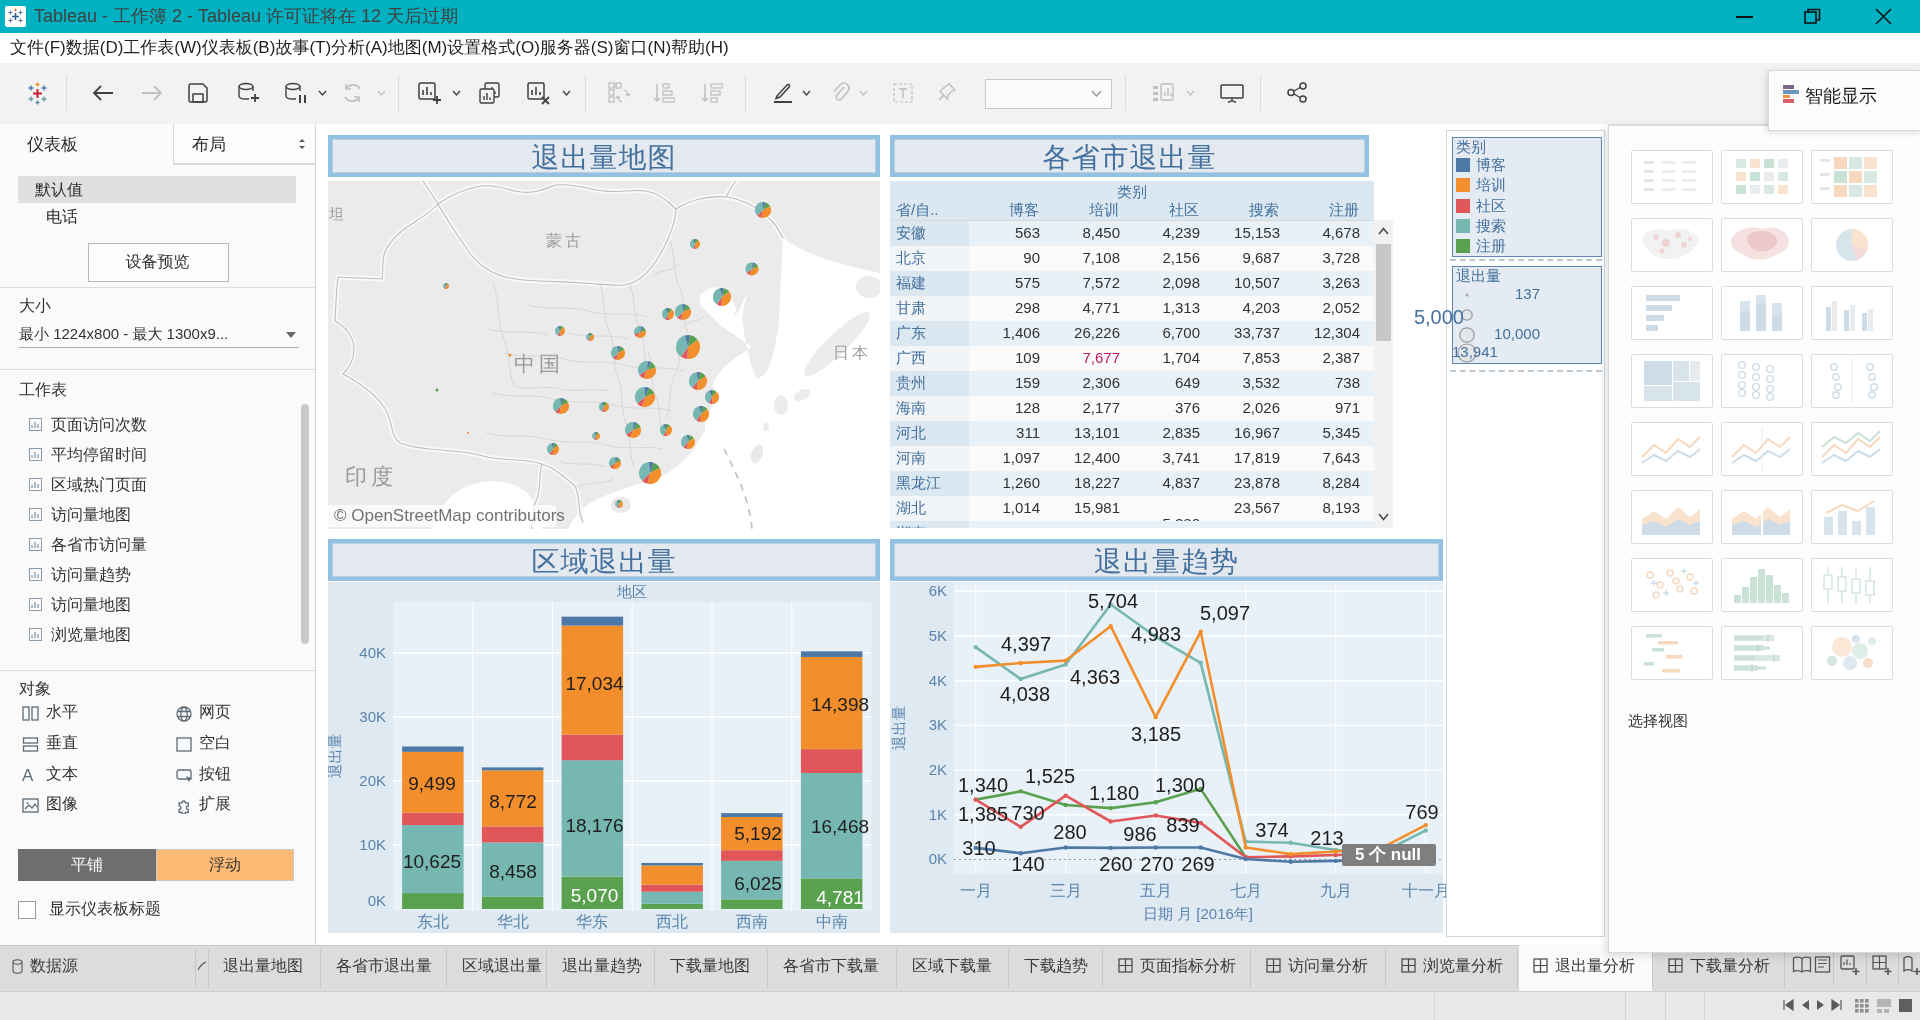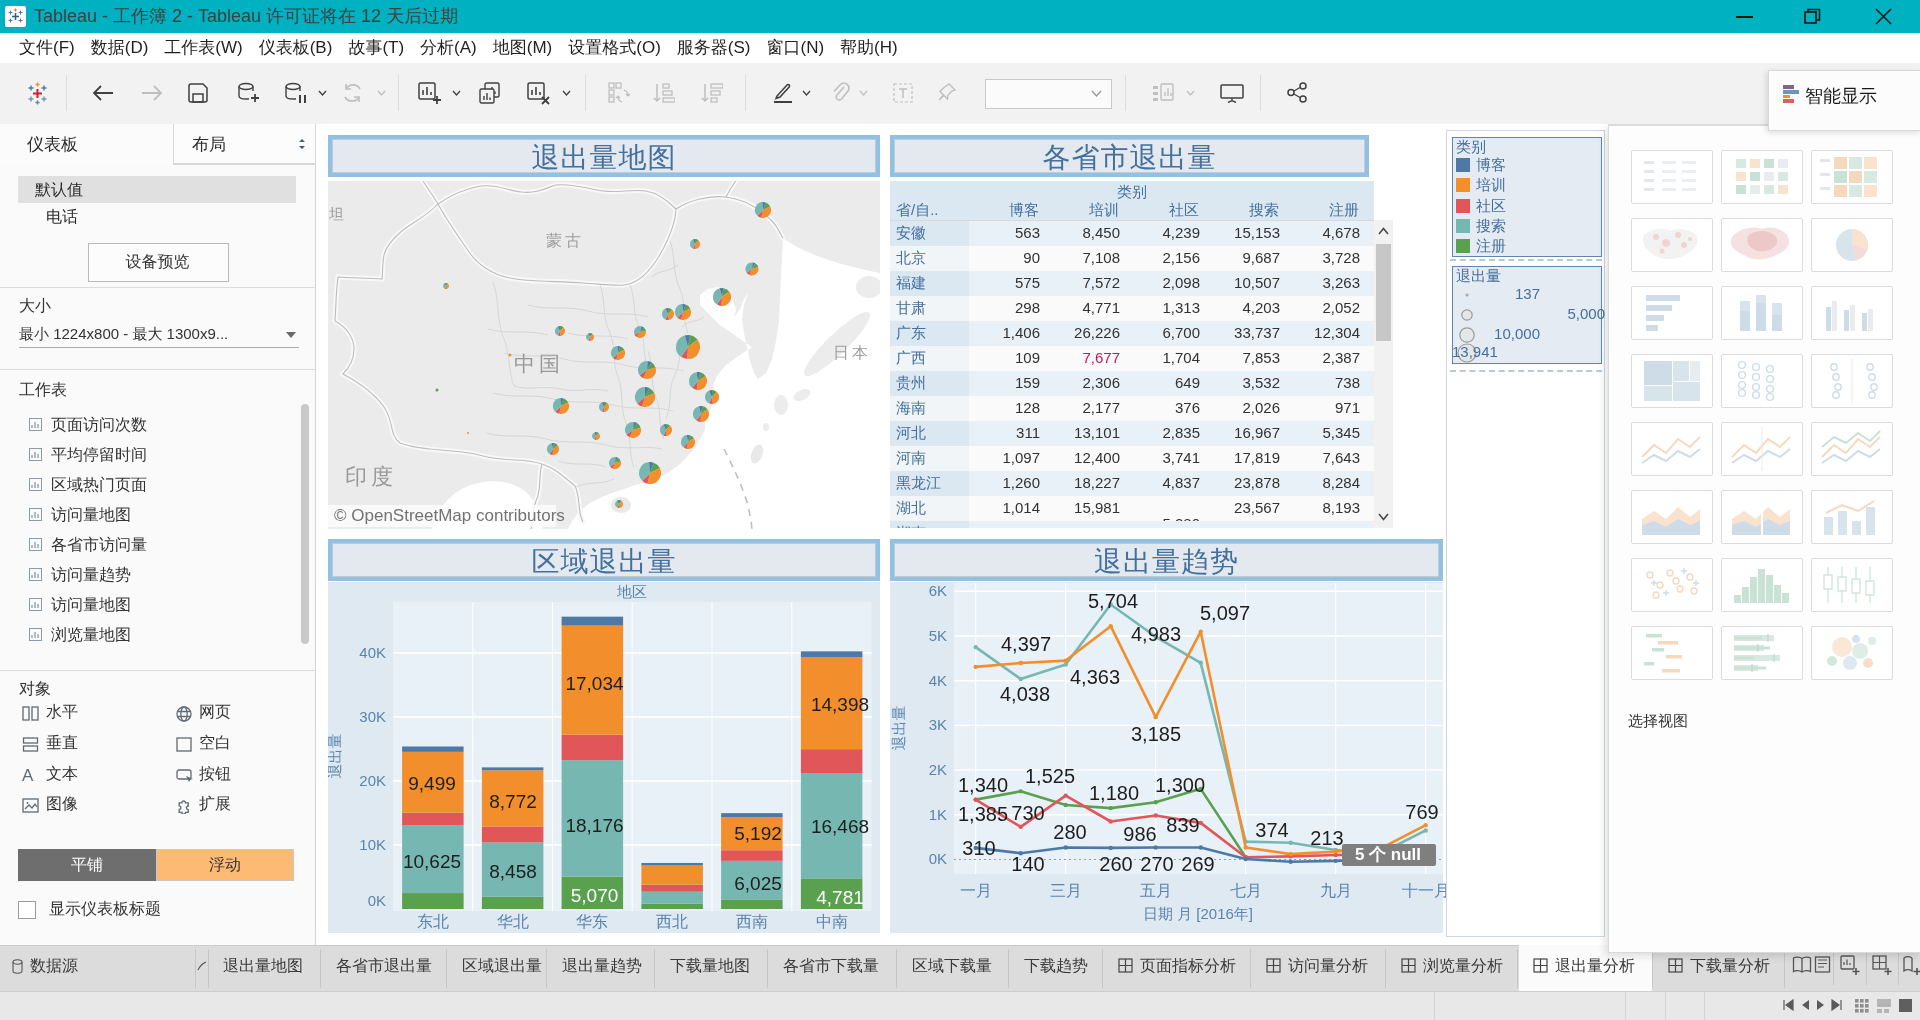--- a/index.html
+++ b/index.html
@@ -13,21 +13,21 @@
 <div style="position:absolute;left:34px;top:5px;font-size:18px;color:#404040">Tableau - 工作簿 2 - Tableau 许可证将在 12 天后过期</div>
 <div style="position:absolute;left:1736px;top:16px;width:17px;height:2px;background:#111"></div>
 <svg style="position:absolute;left:1804px;top:8px" width="17" height="17">
     <rect x="1" y="4" width="11" height="11" fill="none" stroke="#111" stroke-width="1.6"></rect>
     <path d="M4,4 V1.5 H15.5 V12 H12.5" fill="none" stroke="#111" stroke-width="1.6"></path>
   </svg>
 <svg style="position:absolute;left:1875px;top:8px" width="17" height="17">
     <path d="M1,1 L16,16 M16,1 L1,16" stroke="#111" stroke-width="1.5"></path>
   </svg>
 <div style="position:absolute;left:0;top:33px;width:1920px;height:30px;background:#fff"></div>
-<div style="position:absolute;left:19px;top:37px;font-size:17px;color:#1f1f1f;display:flex;gap:16px;white-space:nowrap">
+<div style="position:absolute;left:10px;top:37px;font-size:17px;color:#1f1f1f;display:flex;white-space:nowrap">
     <span>文件(F)</span>
     <span>数据(D)</span>
     <span>工作表(W)</span>
     <span>仪表板(B)</span>
     <span>故事(T)</span>
     <span>分析(A)</span>
     <span>地图(M)</span>
     <span>设置格式(O)</span>
     <span>服务器(S)</span>
     <span>窗口(N)</span>
@@ -812,21 +812,21 @@
 <div style="position:absolute;left:1450px;top:259px;width:152px;height:0;border-top:2px dashed #b9c9d6"></div>
 <div style="position:absolute;left:1452px;top:266px;width:150px;height:98px;background:#e4ebf2;border:1px solid #5f87ad;box-sizing:border-box"></div>
 <div style="position:absolute;left:1456px;top:267px;font-size:15px;color:#44709d">退出量</div>
 <svg style="position:absolute;left:1452px;top:266px" width="150" height="98">
     <circle cx="15" cy="29" r="1.6" fill="#aaaaaa"></circle>
     <circle cx="15" cy="49" r="5.2" fill="#e4e4e4" fill-opacity="0.6" stroke="#9a9a9a" stroke-width="1.2"></circle>
     <circle cx="15" cy="69" r="7.2" fill="#e4e4e4" fill-opacity="0.6" stroke="#9a9a9a" stroke-width="1.2"></circle>
     <circle cx="15" cy="87" r="9" fill="#e4e4e4" fill-opacity="0.6" stroke="#9a9a9a" stroke-width="1.2"></circle>
   </svg>
 <div style="position:absolute;left:1452px;top:285px;width:88px;text-align:right;font-size:15px;color:#44709d">137</div>
-<div style="position:absolute;left:1517px;top:305px;width:88px;text-align:right;font-size:15px;color:#44709d">5,000</div>
+<div style="position:absolute;left:1376px;top:305px;width:88px;text-align:right;font-size:20px;color:#44709d">5,000</div>
 <div style="position:absolute;left:1452px;top:325px;width:88px;text-align:right;font-size:15px;color:#44709d">10,000</div>
 <div style="position:absolute;left:1452px;top:343px;width:88px;font-size:15px;color:#44709d">13,941</div>
 <div style="position:absolute;left:1450px;top:370px;width:152px;height:0;border-top:2px dashed #b9c9d6"></div>
 <div style="position:absolute;left:1768px;top:70px;width:152px;height:59px;background:#fcfcfc;border:1px solid #d9d9d9;box-shadow:-2px 2px 6px rgba(0,0,0,0.12);z-index:30"></div>
 <svg style="position:absolute;left:1783px;top:84px;z-index:31" width="18" height="20">
     <rect x="0" y="1" width="11" height="4" fill="#7b6888"></rect>
     <rect x="0" y="6" width="16" height="4" fill="#6e95bd"></rect>
     <rect x="0" y="11" width="7" height="3" fill="#ef8e3b"></rect>
     <rect x="0" y="15" width="11" height="4" fill="#d95f66"></rect>
   </svg>

